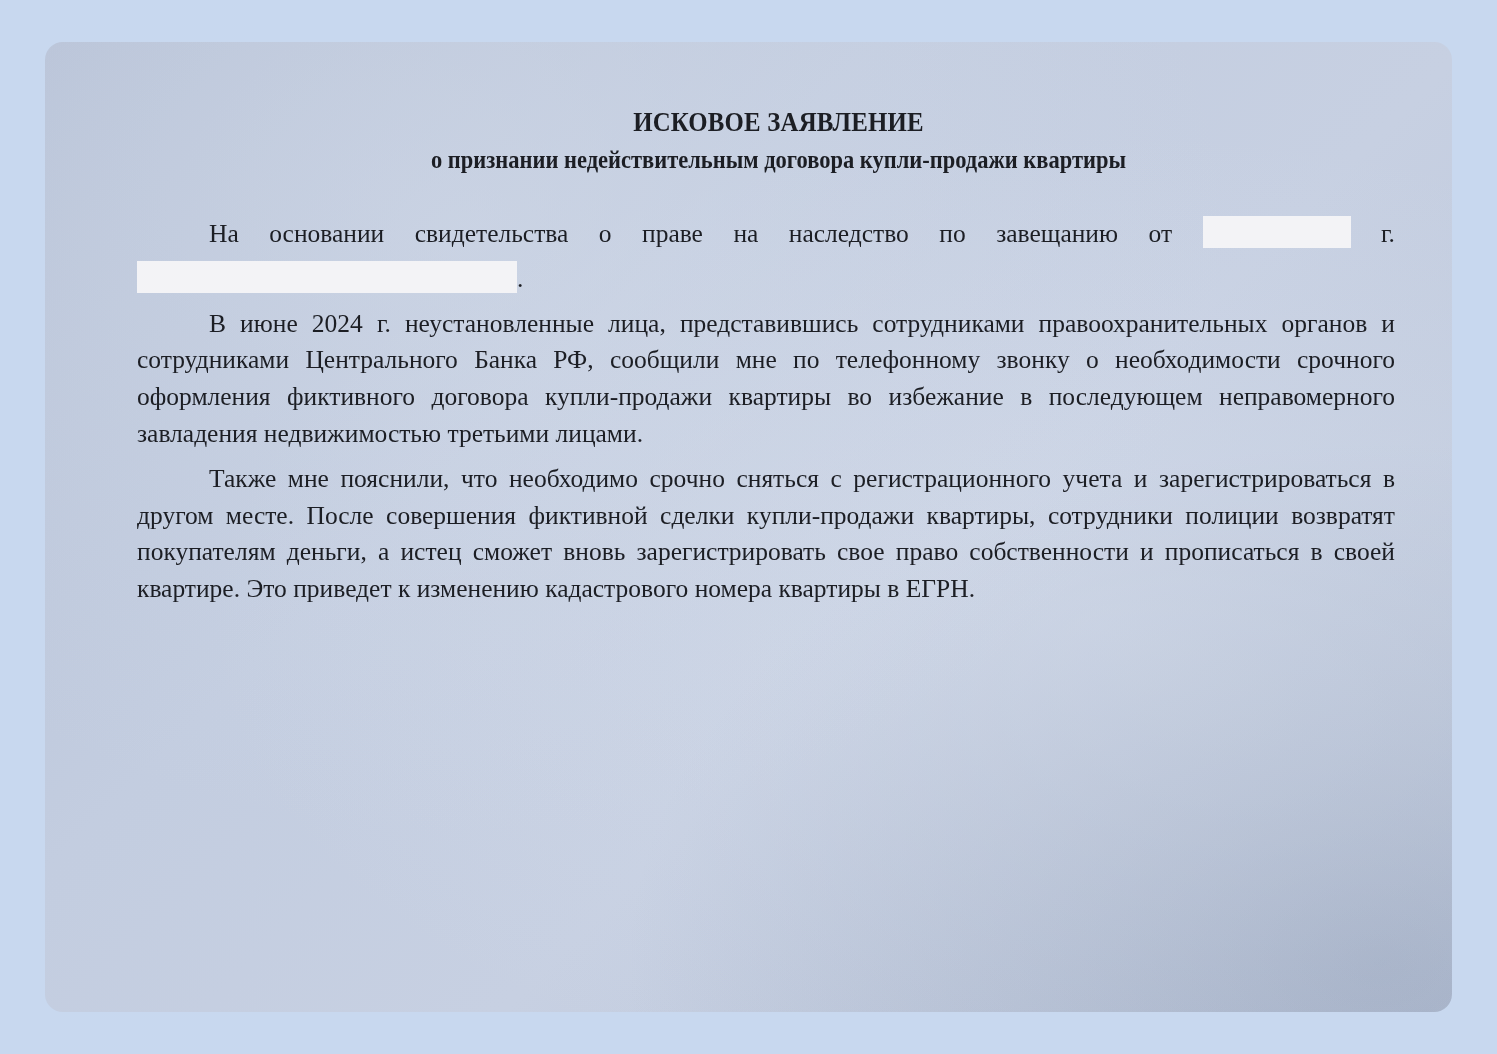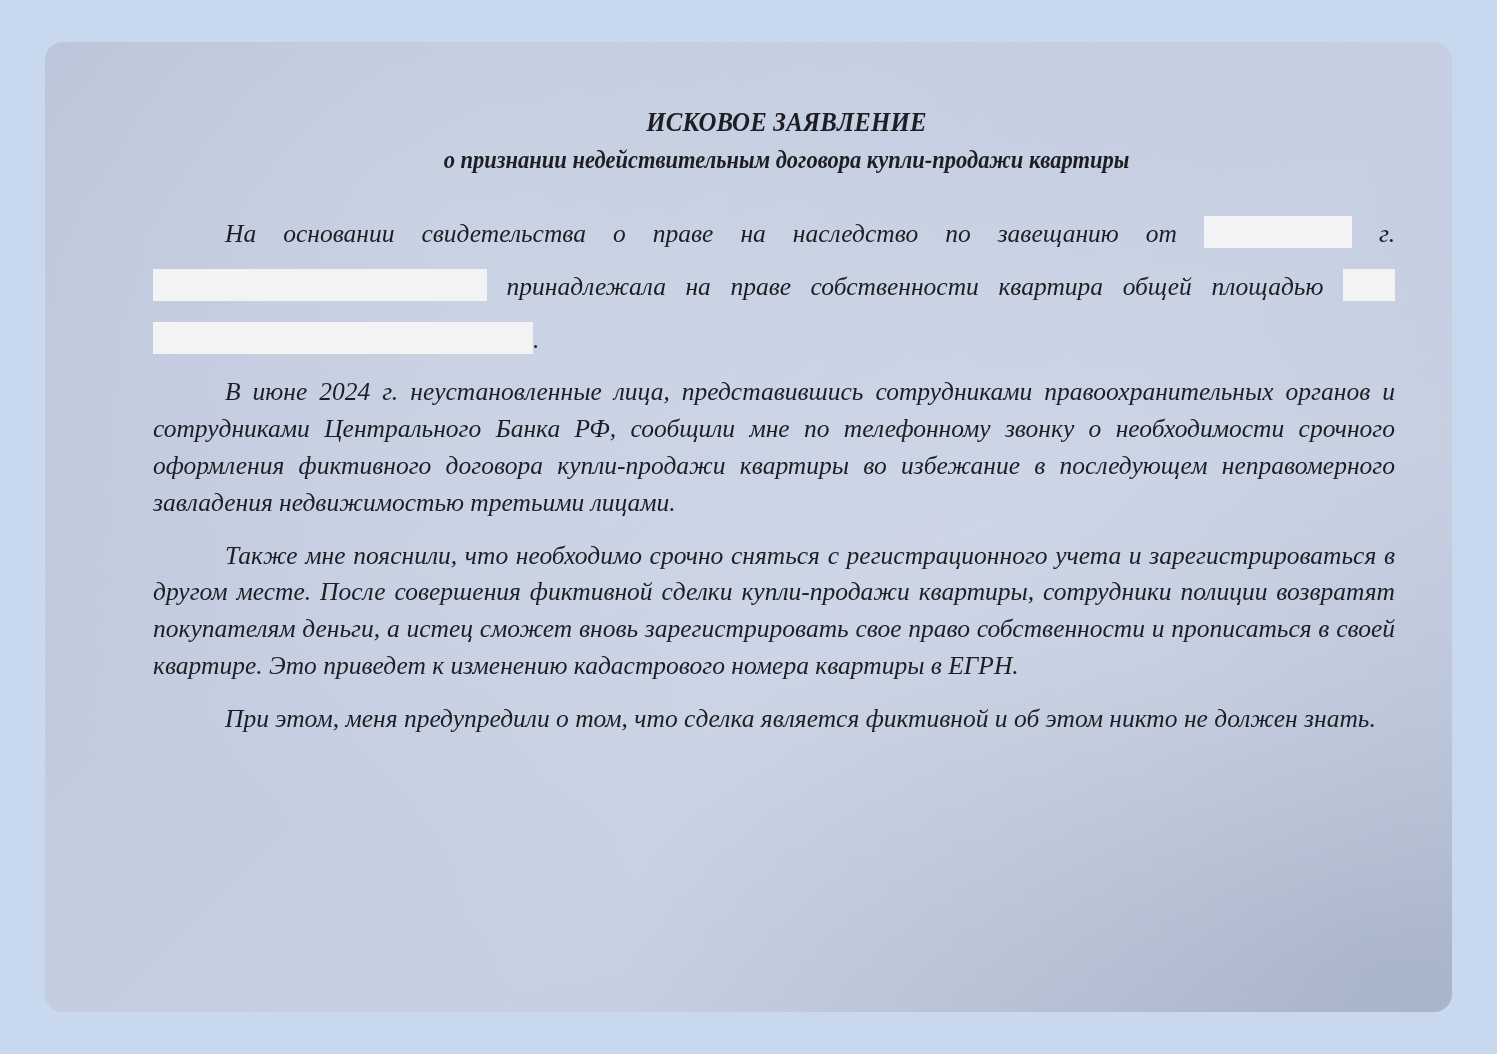--- a/index.html
+++ b/index.html
@@ -23,25 +23,24 @@
     border-radius: 18px;
     background:
       radial-gradient(ellipse at 30% 20%, rgba(210,218,232,0.55) 0%, rgba(210,218,232,0) 55%),
       radial-gradient(ellipse at 75% 60%, rgba(214,222,236,0.5) 0%, rgba(214,222,236,0) 60%),
       radial-gradient(ellipse at 95% 95%, rgba(120,134,160,0.35) 0%, rgba(120,134,160,0) 40%),
       linear-gradient(135deg, #b6c1d6 0%, #c3cde0 35%, #c7d0e2 60%, #bac5d9 100%);
     overflow: hidden;
   }
   .doc {
     position: absolute;
-    left: 92px;
+    left: 84px;
     top: 60px;
     width: 1274px;
     color: #1c1e24;
-    font-style: italic;
   }
   .title {
     text-align: center;
     font-weight: bold;
     font-size: 27px;
     letter-spacing: 0.2px;
     margin: 0 0 0 25px;
     line-height: 40px;
     transform: scaleX(0.92);
   }
@@ -52,21 +51,21 @@
     line-height: 36px;
     margin: 0 0 38px 25px;
     transform: scaleX(0.9);
   }
   .para {
     font-size: 25.5px;
     line-height: 36.8px;
     text-align: justify;
     text-align-last: left;
     text-indent: 72px;
-    margin: 16px;
+    margin: 8px;
     transform-origin: left top;
   }
   .redact {
     display: inline-block;
     background: #f3f3f6;
     height: 32px;
     vertical-align: -6px;
     text-indent: 0;
   }
 </style>
@@ -76,26 +75,20 @@
 <div class="paper">
   <div class="doc">
     <div class="title">ИСКОВОЕ ЗАЯВЛЕНИЕ</div>
     <div class="subtitle">о признании недействительным договора купли-продажи квартиры</div>
 
     <p class="para" style="text-align: justify; text-align-last: justify; word-spacing: 3px;">
       <span>На основании свидетельства о праве на наследство по завещанию от</span>
       <span class="redact" style="width:148px;"></span>
       <span>г.</span>
     </p>
-    <p class="para" style="text-indent:0; text-align-last: justify;">
-      <span class="redact" style="width:334px;"></span>
-      <span>принадлежала на праве собственности квартира общей площадью</span>
-      <span class="redact" style="width:52px;"></span>
-    </p>
     <p class="para" style="text-indent:0;">
       <span class="redact" style="width:380px;"></span><span>.</span>
     </p>
 
     <p class="para">В июне 2024 г. неустановленные лица, представившись сотрудниками правоохранительных органов и сотрудниками Центрального Банка РФ, сообщили мне по телефонному звонку о необходимости срочного оформления фиктивного договора купли-продажи квартиры во избежание в последующем неправомерного завладения недвижимостью третьими лицами.</p>
     <p class="para">Также мне пояснили, что необходимо срочно сняться с регистрационного учета и зарегистрироваться в другом месте.  После совершения  фиктивной сделки купли-продажи квартиры, сотрудники полиции возвратят покупателям деньги, а истец сможет вновь зарегистрировать свое право собственности и прописаться в своей квартире. Это приведет к изменению кадастрового номера квартиры в ЕГРН.</p>
-    <p class="para">При этом, меня предупредили о том, что сделка является фиктивной и об этом никто не должен знать.</p>
   </div>
 </div>
 
 </body></html>

